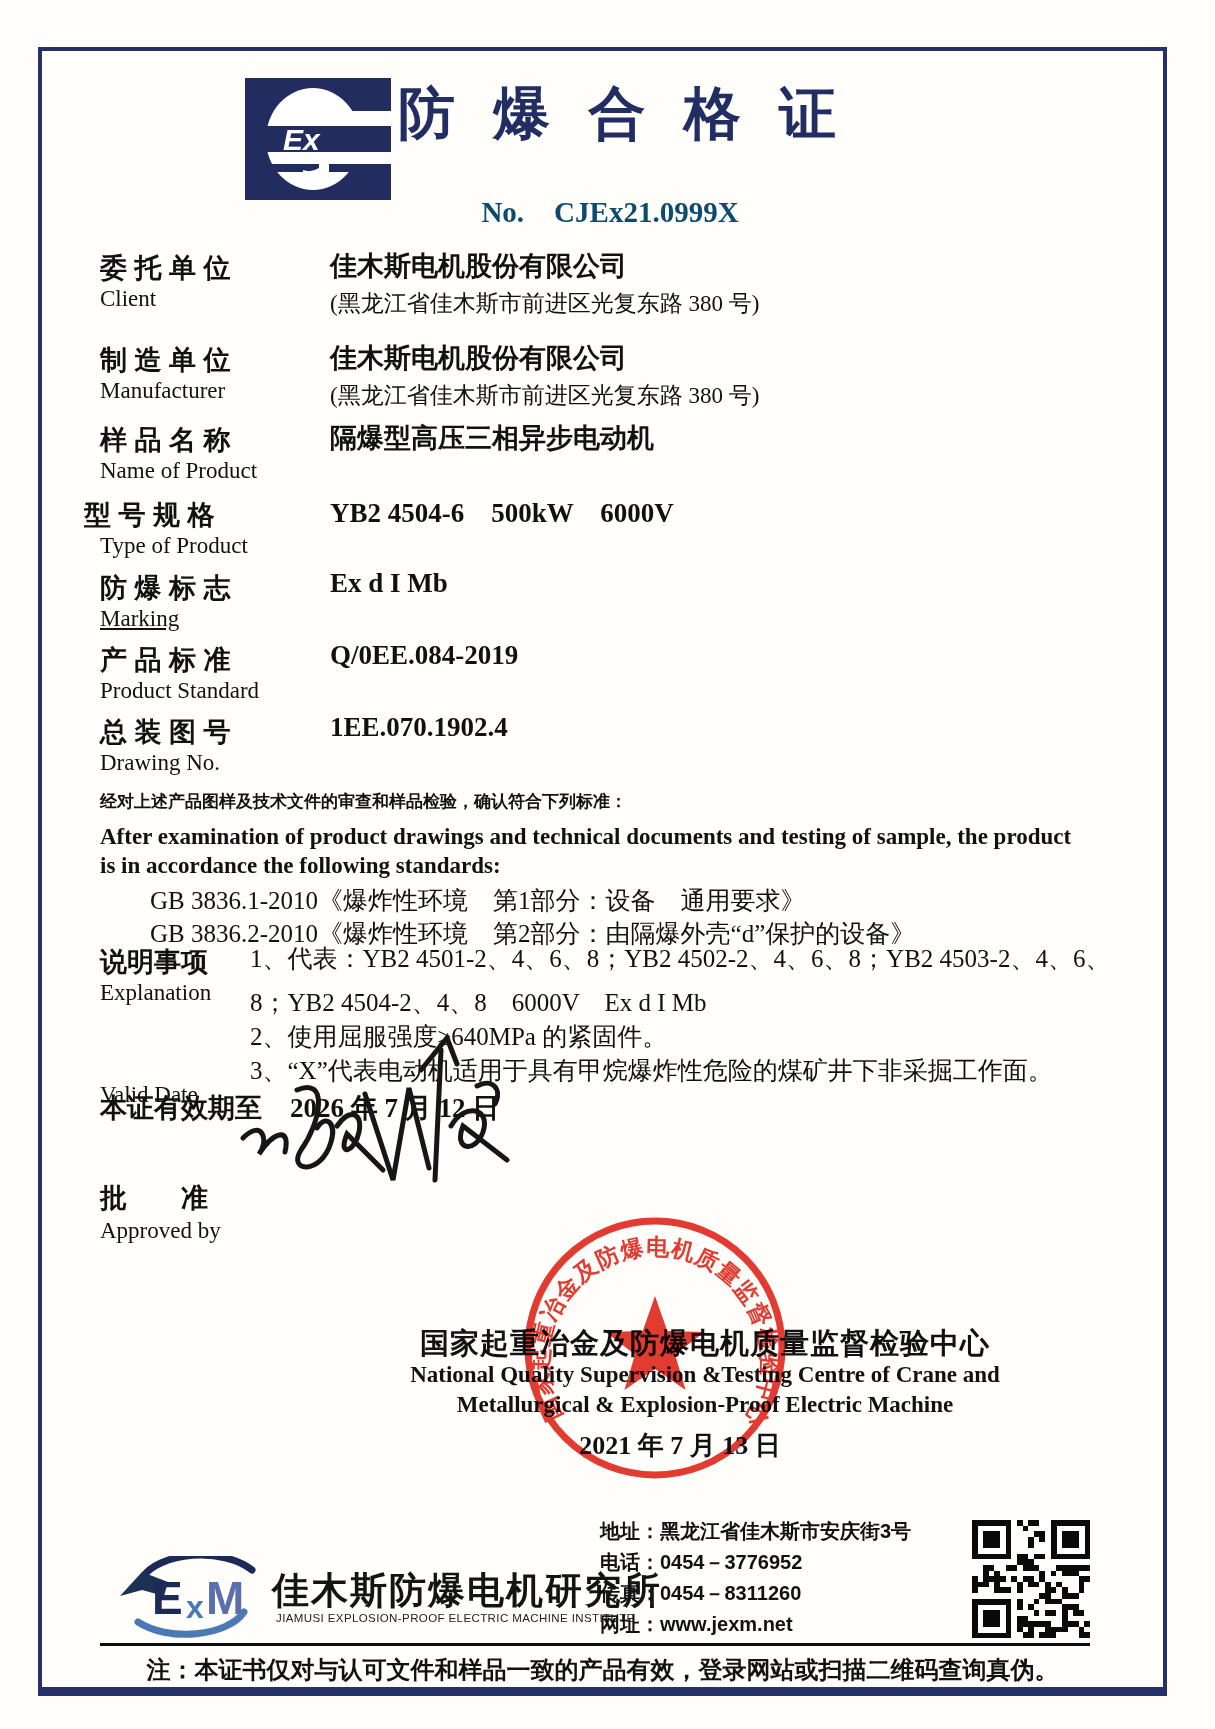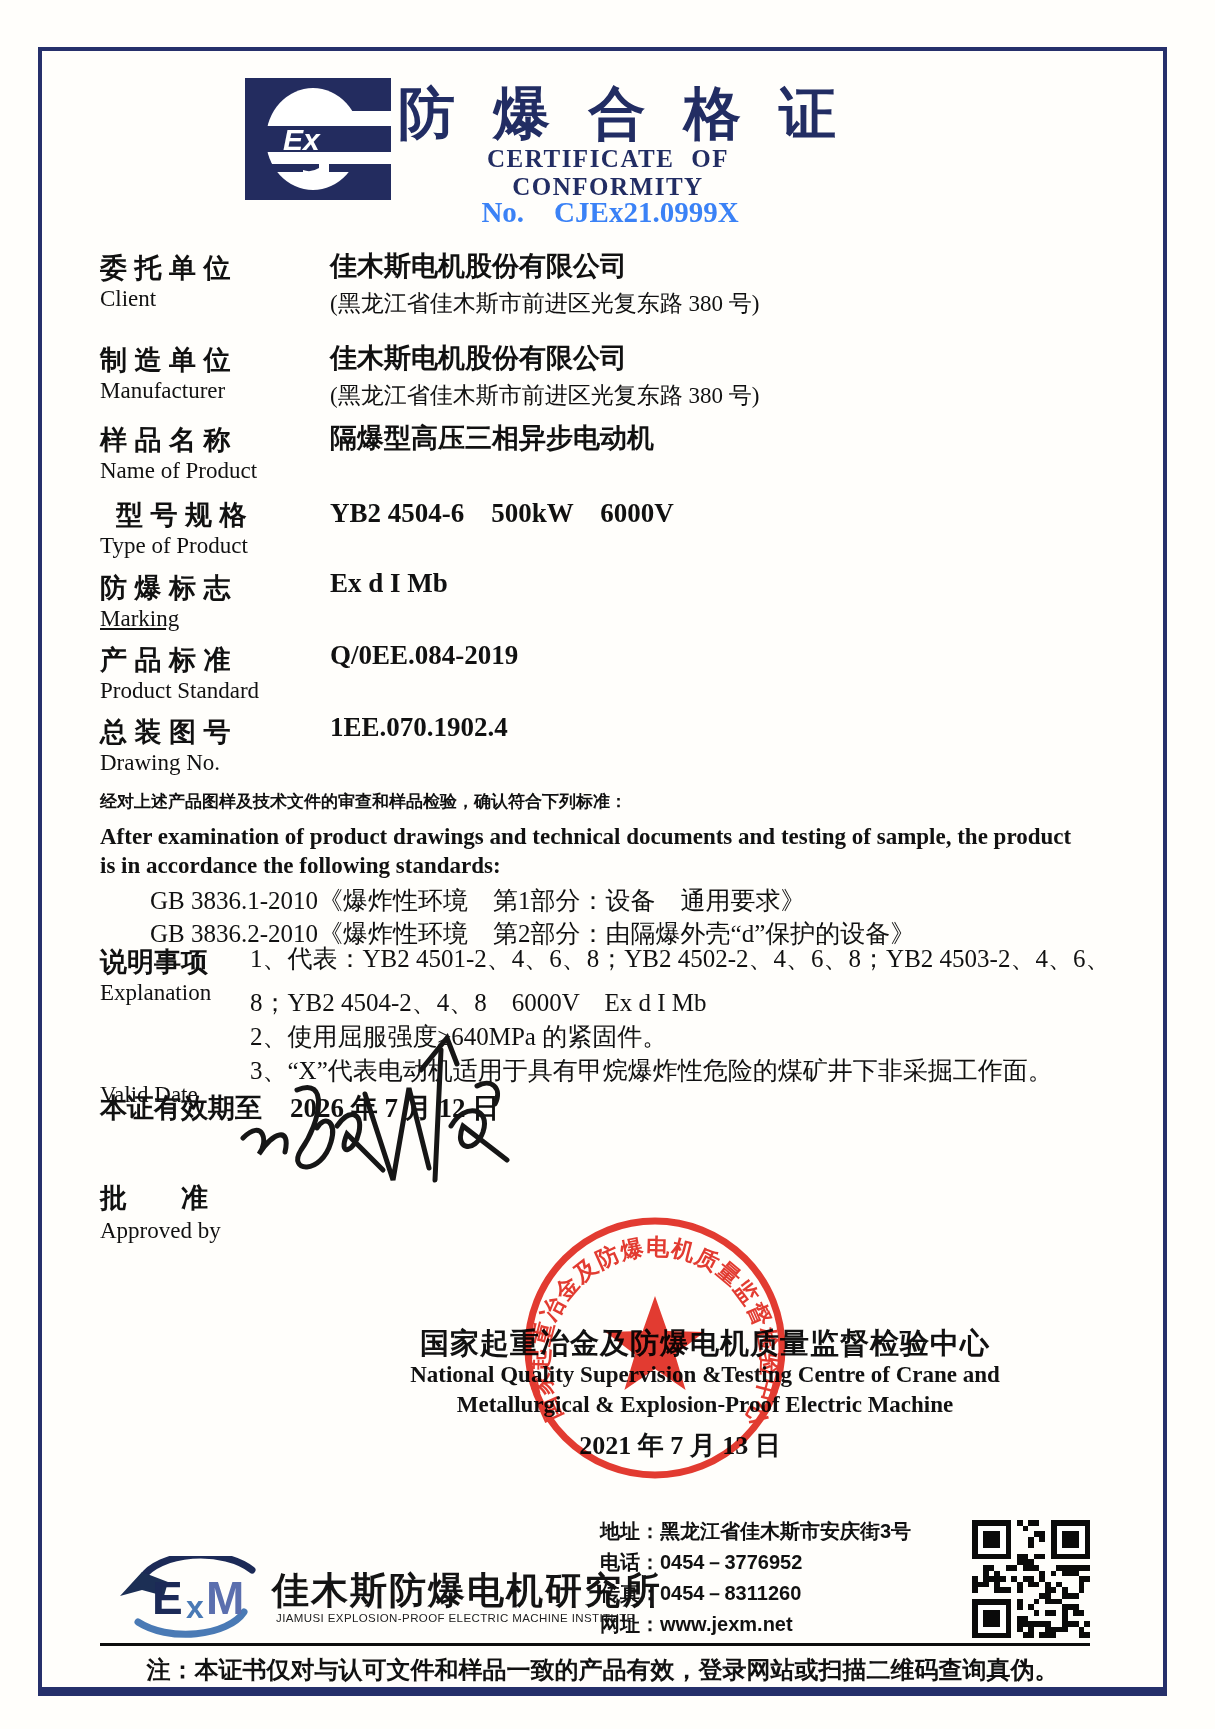--- a/index.html
+++ b/index.html
@@ -4,21 +4,21 @@
 <style>
   html,body{margin:0;padding:0;background:#e9e9e9;}
   .page{position:relative;width:1215px;height:1729px;background:#fffefb;margin:0 auto;
         font-family:"Liberation Serif",serif;color:#111;overflow:hidden;}
   .frame{position:absolute;left:38px;top:47px;width:1129px;height:1649px;box-sizing:border-box;
          border:4px solid #26306b;border-bottom-width:9px;}
   .abs{position:absolute;}
   .serif{font-family:"Liberation Serif",serif;}
   .title-cn{font-size:57px;letter-spacing:12px;font-weight:bold;color:#222d63;white-space:pre;}
   .title-en{font-size:25px;font-weight:bold;color:#222d63;letter-spacing:1.5px;word-spacing:9px;}
-  .certno{font-size:29px;font-weight:bold;color:#3b82f6;}
+  .certno{font-size:29px;font-weight:bold;color:#0c4a6e;}
   .label-cn{font-size:27px;font-weight:bold;font-family:"Liberation Sans",sans-serif;white-space:pre;}
   .label-en{font-size:23px;font-family:"Liberation Serif",serif;}
   .val{font-size:27px;font-weight:bold;white-space:pre;}
   .val2{font-size:23px;white-space:pre;}
   .std-cn{font-size:17px;font-weight:bold;font-family:"Liberation Sans",sans-serif;}
   .std-en{font-size:23px;font-weight:bold;}
   .std-item{font-size:25px;}
   .exp-line{font-size:25px;white-space:pre;}
   .org-cn{font-size:29px;font-weight:bold;font-family:"Liberation Sans",sans-serif;letter-spacing:1px;}
   .org-en{font-size:23px;font-weight:bold;}
@@ -45,21 +45,20 @@
       <rect x="95" y="33" width="51" height="15" fill="#ffffff"></rect>
       <rect x="95" y="74" width="51" height="15" fill="#ffffff"></rect>
       <rect x="0" y="48" width="146" height="26" fill="#232c5f"></rect>
       <rect x="0" y="86" width="146" height="8" fill="#232c5f"></rect>
       <path d="M58,96 q14,6 26,-2 l0,-8 l-10,0 l0,4 q-8,5 -16,2 z" fill="#ffffff"></path>
       <text x="38" y="72" font-family="Liberation Sans, sans-serif" font-size="30" font-weight="bold" font-style="italic" fill="#ffffff">Ex</text>
     </svg>
   </div>
 
   <div class="abs title-cn" style="left:398px;top:76px;width:420px;text-align:center;">防 爆 合 格 证</div>
-  <div class="abs title-en serif" style="left:398px;top:145px;width:420px;text-align:center;">CERTIFICATE OF CONFORMITY</div>
   <div class="abs" style="left:330px;top:196px;width:560px;text-align:center;">
     <span class="certno">No.</span>
     <span class="certno" style="margin-left:26px;">CJEx21.0999X</span>
   </div>
 
   <div>
     <div class="abs label-cn" style="left:100px;top:250px;">委 托 单 位</div>
     <div class="abs label-en" style="left:100px;top:286px;">Client</div>
     <div class="abs val" style="left:330px;top:248px;">佳木斯电机股份有限公司</div>
     <div class="abs val2" style="left:330px;top:288px;">(黑龙江省佳木斯市前进区光复东路 380 号)</div>
@@ -72,21 +71,21 @@
     <div class="abs val2" style="left:330px;top:380px;">(黑龙江省佳木斯市前进区光复东路 380 号)</div>
   </div>
 
   <div>
     <div class="abs label-cn" style="left:100px;top:422px;">样 品 名 称</div>
     <div class="abs label-en" style="left:100px;top:458px;">Name of Product</div>
     <div class="abs val" style="left:330px;top:420px;">隔爆型高压三相异步电动机</div>
   </div>
 
   <div>
-    <div class="abs label-cn" style="left:116px;top:497px;">型 号 规 格</div>
+    <div class="abs label-cn" style="left:84px;top:497px;">型 号 规 格</div>
     <div class="abs label-en" style="left:100px;top:533px;">Type of Product</div>
     <div class="abs val" style="left:330px;top:495px;">YB2 4504-6　500kW　6000V</div>
   </div>
 
   <div>
     <div class="abs label-cn" style="left:100px;top:570px;">防 爆 标 志</div>
     <div class="abs label-en" style="left:100px;top:606px;text-decoration:underline;">Marking</div>
     <div class="abs val" style="left:330px;top:568px;">Ex d I Mb</div>
   </div>
 

